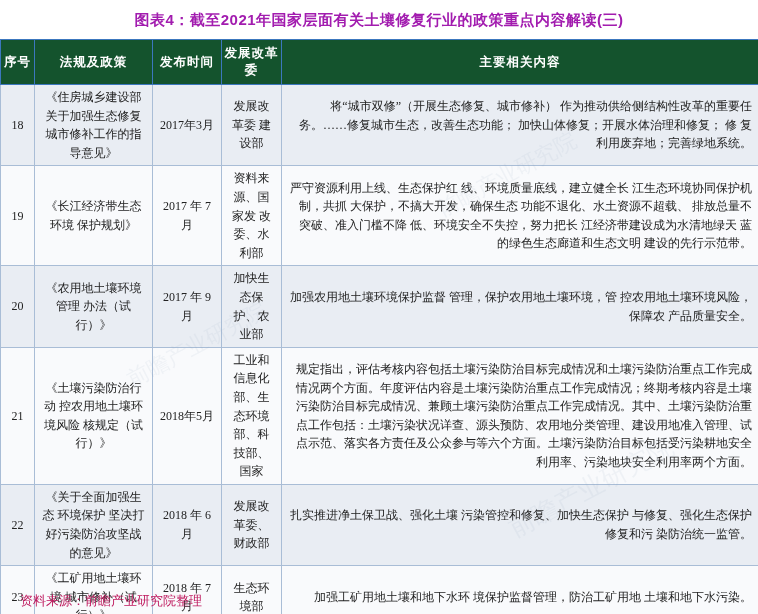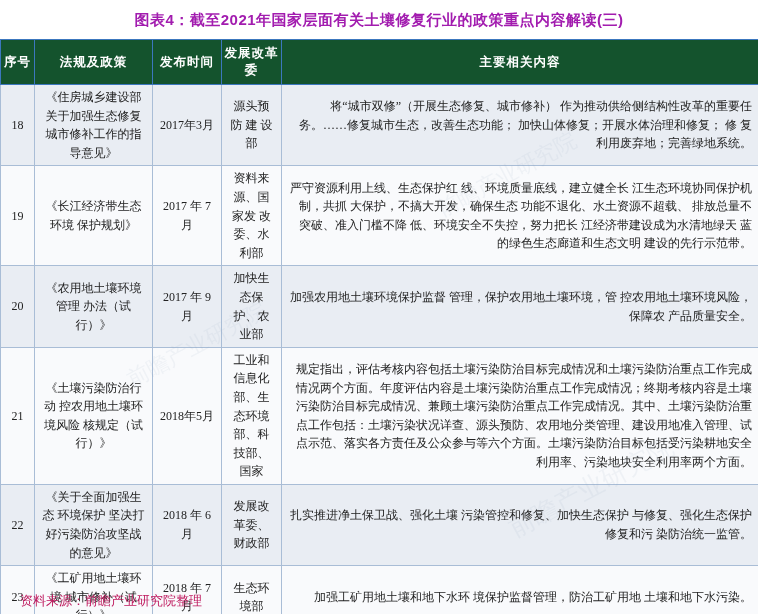--- a/index.html
+++ b/index.html
@@ -110,21 +110,21 @@
       <th>发布时间</th>
       <th>发展改革委</th>
       <th>主要相关内容</th>
     </tr>
   </thead>
   <tbody>
     <tr>
       <td class="c-no">18</td>
       <td class="c-policy">《住房城乡建设部 关于加强生态修复 城市修补工作的指导意见》</td>
       <td class="c-date">2017年3月</td>
-      <td class="c-dept">源头预防 建 设部</td>
+      <td class="c-dept">发展改革委 建 设部</td>
       <td class="c-content">将“城市双修”（开展生态修复、城市修补） 作为推动供给侧结构性改革的重要任 务。……修复城市生态，改善生态功能； 加快山体修复；开展水体治理和修复； 修 复利用废弃地；完善绿地系统。</td>
     </tr>
     <tr>
       <td class="c-no">19</td>
       <td class="c-policy">《长江经济带生态环境 保护规划》</td>
       <td class="c-date">2017 年 7 月</td>
       <td class="c-dept">资料来源、国家发 改委、水利部</td>
       <td class="c-content">严守资源利用上线、生态保护红 线、环境质量底线，建立健全长 江生态环境协同保护机制，共抓 大保护，不搞大开发，确保生态 功能不退化、水土资源不超载、 排放总量不突破、准入门槛不降 低、环境安全不失控，努力把长 江经济带建设成为水清地绿天 蓝的绿色生态廊道和生态文明 建设的先行示范带。</td>
     </tr>
     <tr>

